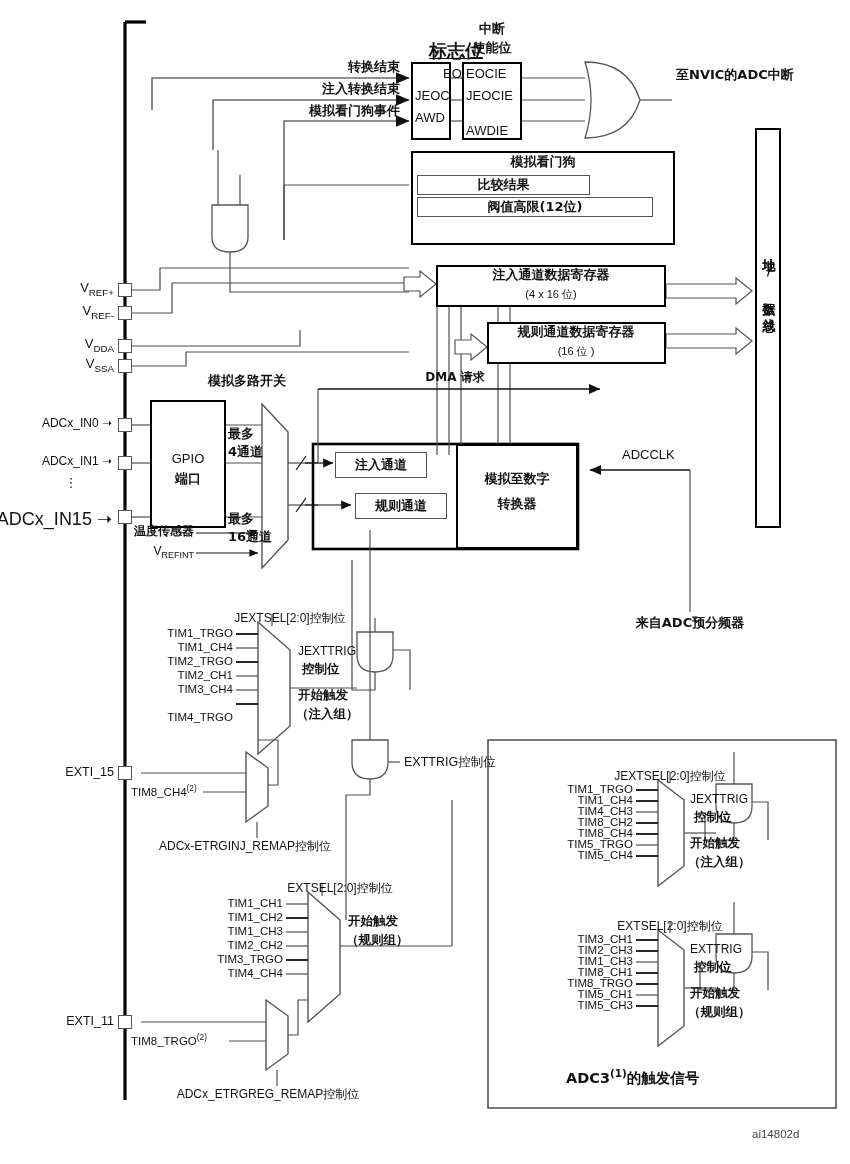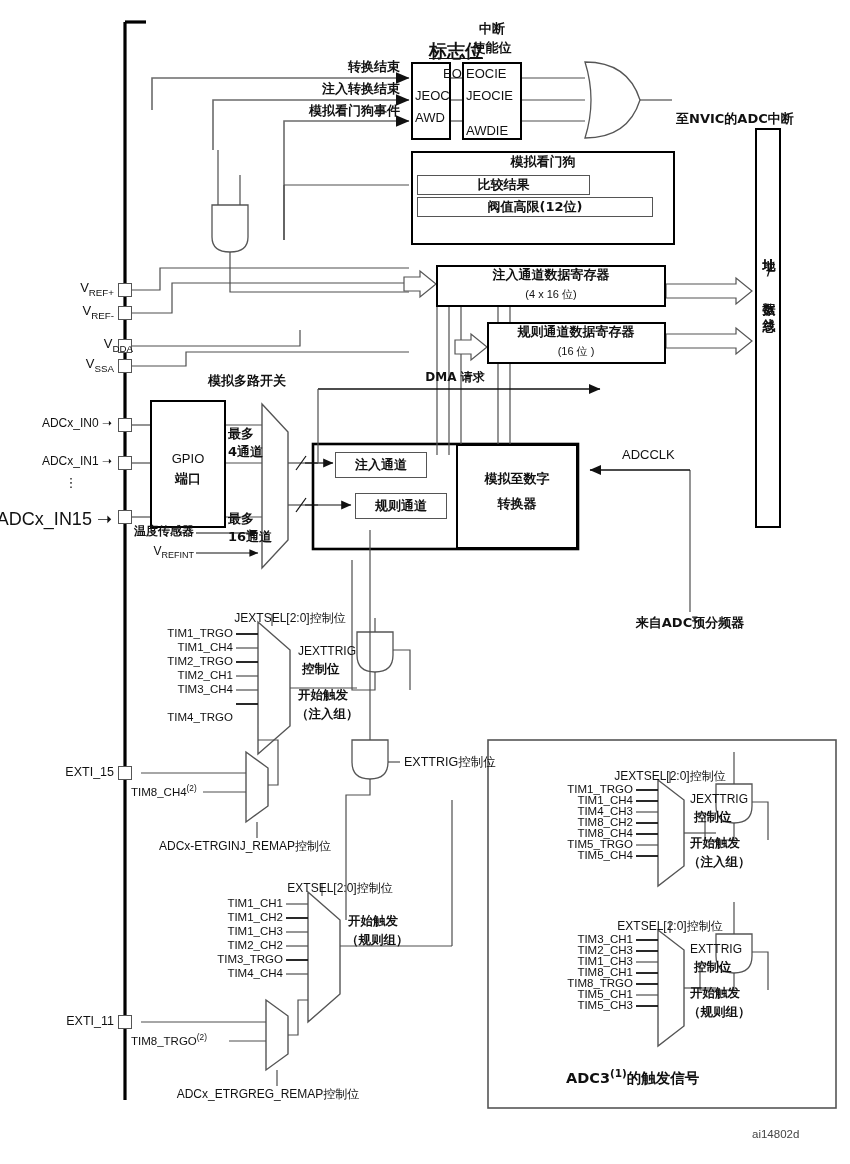--- a/index.html
+++ b/index.html
@@ -204,21 +204,21 @@
   <div class="lbl en" style="left:415px;top:111px;font-size:13px;">AWD</div>
 
   <div class="box bk2" style="left:462px;top:62px;width:60px;height:78px;"></div>
   <div class="lbl en" style="left:466px;top:67px;font-size:13px;">EOCIE</div>
   <div class="lbl en" style="left:466px;top:89px;font-size:13px;">JEOCIE</div>
   <div class="lbl en" style="left:466px;top:124px;font-size:13px;">AWDIE</div>
 
   <div class="lbl cn ctr" style="left:456px;top:41px;font-size:18px;text-decoration:underline;">标志位</div>
   <div class="lbl cn ctr" style="left:492px;top:22px;font-size:13px;">中断</div>
   <div class="lbl cn ctr" style="left:492px;top:41px;font-size:13px;">使能位</div>
-  <div class="lbl cn" style="left:676px;top:68px;font-size:13px;margin-top:44px;">至NVIC的ADC中断</div>
+  <div class="lbl cn" style="left:676px;top:68px;font-size:13px;">至NVIC的ADC中断</div>
 
   <div class="lbl cn rgt" style="left:400px;top:60px;font-size:13px;">转换结束</div>
   <div class="lbl cn rgt" style="left:400px;top:82px;font-size:13px;">注入转换结束</div>
   <div class="lbl cn rgt" style="left:400px;top:104px;font-size:13px;">模拟看门狗事件</div>
 
   <div class="box bk2" style="left:411px;top:151px;width:264px;height:94px;"></div>
   <div class="lbl cn ctr" style="left:543px;top:155px;font-size:13px;">模拟看门狗</div>
   <div class="box bk1 fit cn" style="left:417px;top:175px;width:173px;height:20px;font-size:13px;">比较结果</div>
   <div class="box bk1 fit cn" style="left:417px;top:197px;width:236px;height:20px;font-size:13px;">阀值高限(12位)</div>
 
@@ -229,21 +229,21 @@
   <div class="box bk2" style="left:487px;top:322px;width:179px;height:42px;"></div>
   <div class="lbl cn ctr" style="left:576px;top:325px;font-size:13px;">规则通道数据寄存器</div>
   <div class="lbl en ctr" style="left:576px;top:345px;font-size:11px;">(16 位 )</div>
   <div class="lbl cn ctr" style="left:455px;top:371px;font-size:12px;">DMA 请求</div>
 
   <div class="box bk2" style="left:755px;top:128px;width:26px;height:400px;"></div>
   <div class="lbl cn vert" style="left:761px;top:248px;font-size:13px;">地址 / 数据 总线</div>
 
   <div class="lbl en rgt" style="left:114px;top:281px;font-size:13px;"><span>V</span><sub style="font-size:.75em">REF+</sub></div>
   <div class="lbl en rgt" style="left:114px;top:304px;font-size:13px;"><span>V</span><sub style="font-size:.75em">REF-</sub></div>
-  <div class="lbl en rgt" style="left:114px;top:337px;font-size:13px;margin-left:19px;"><span>V</span><sub style="font-size:.75em">DDA</sub></div>
+  <div class="lbl en rgt" style="left:114px;top:337px;font-size:13px;"><span>V</span><sub style="font-size:.75em">DDA</sub></div>
   <div class="lbl en rgt" style="left:114px;top:357px;font-size:13px;"><span>V</span><sub style="font-size:.75em">SSA</sub></div>
 
   <div class="lbl en rgt" style="left:112px;top:417px;font-size:12px;"><span>ADCx_IN0</span>&nbsp;➝</div>
   <div class="lbl en rgt" style="left:112px;top:455px;font-size:12px;"><span>ADCx_IN1</span>&nbsp;➝</div>
   <div class="lbl en rgt" style="left:112px;top:509px;font-size:18px;"><span>ADCx_IN15</span>&nbsp;➝</div>
   <div class="lbl en ctr" style="left:72px;top:476px;font-size:13px;letter-spacing:2px;">⋮</div>
 
   <div class="box bk2" style="left:150px;top:400px;width:76px;height:128px;"></div>
   <div class="lbl en ctr" style="left:188px;top:452px;font-size:13px;">GPIO</div>
   <div class="lbl cn ctr" style="left:188px;top:472px;font-size:13px;">端口</div>

